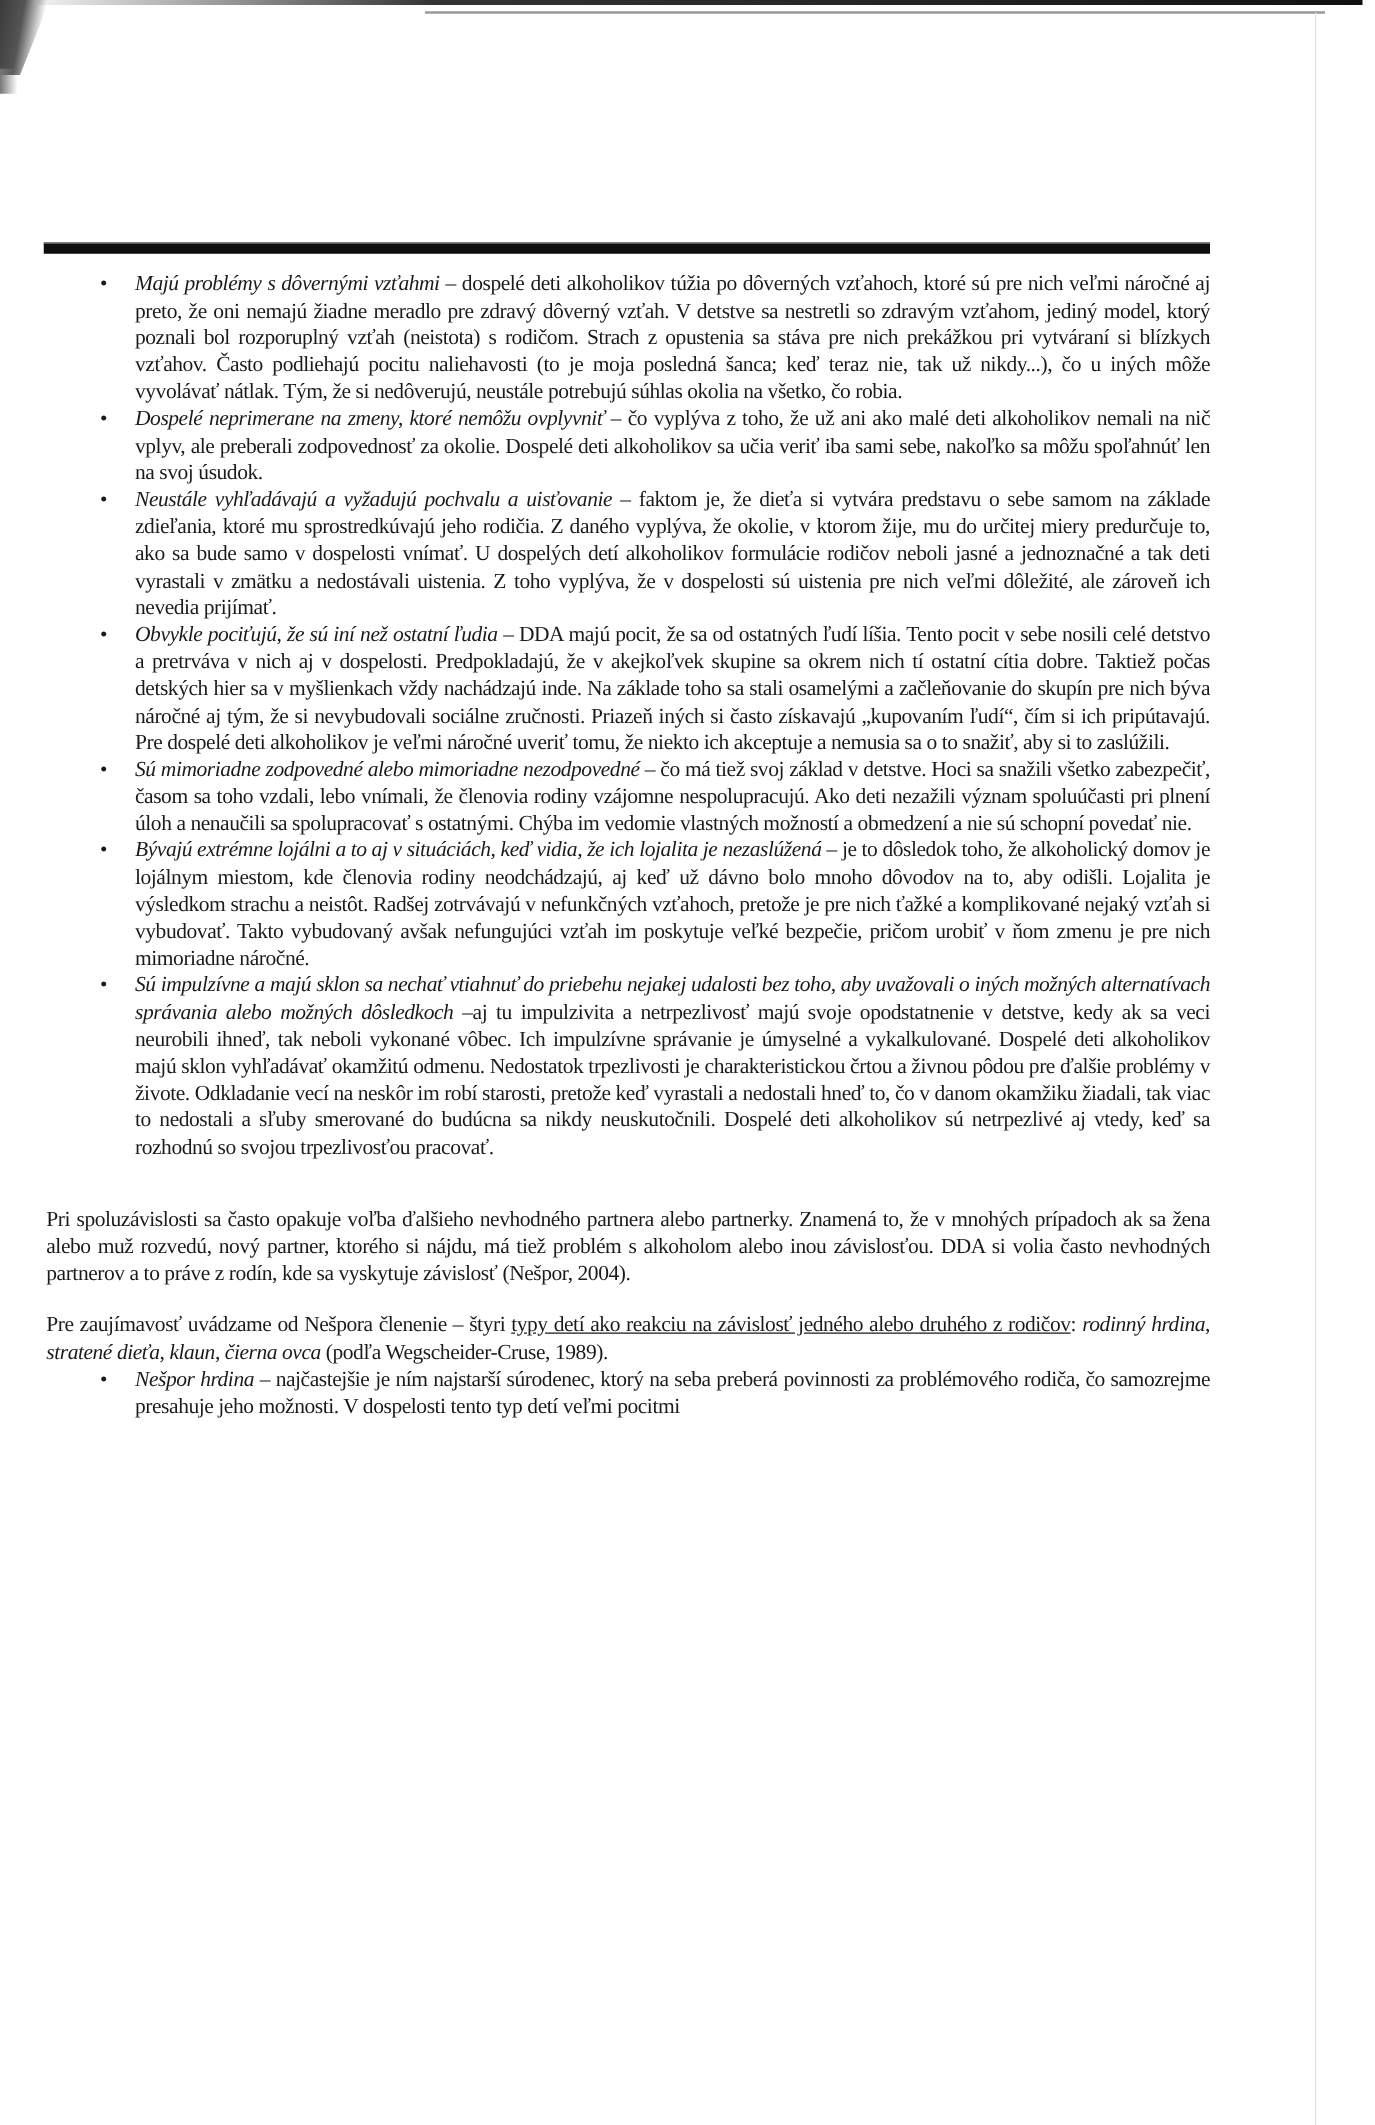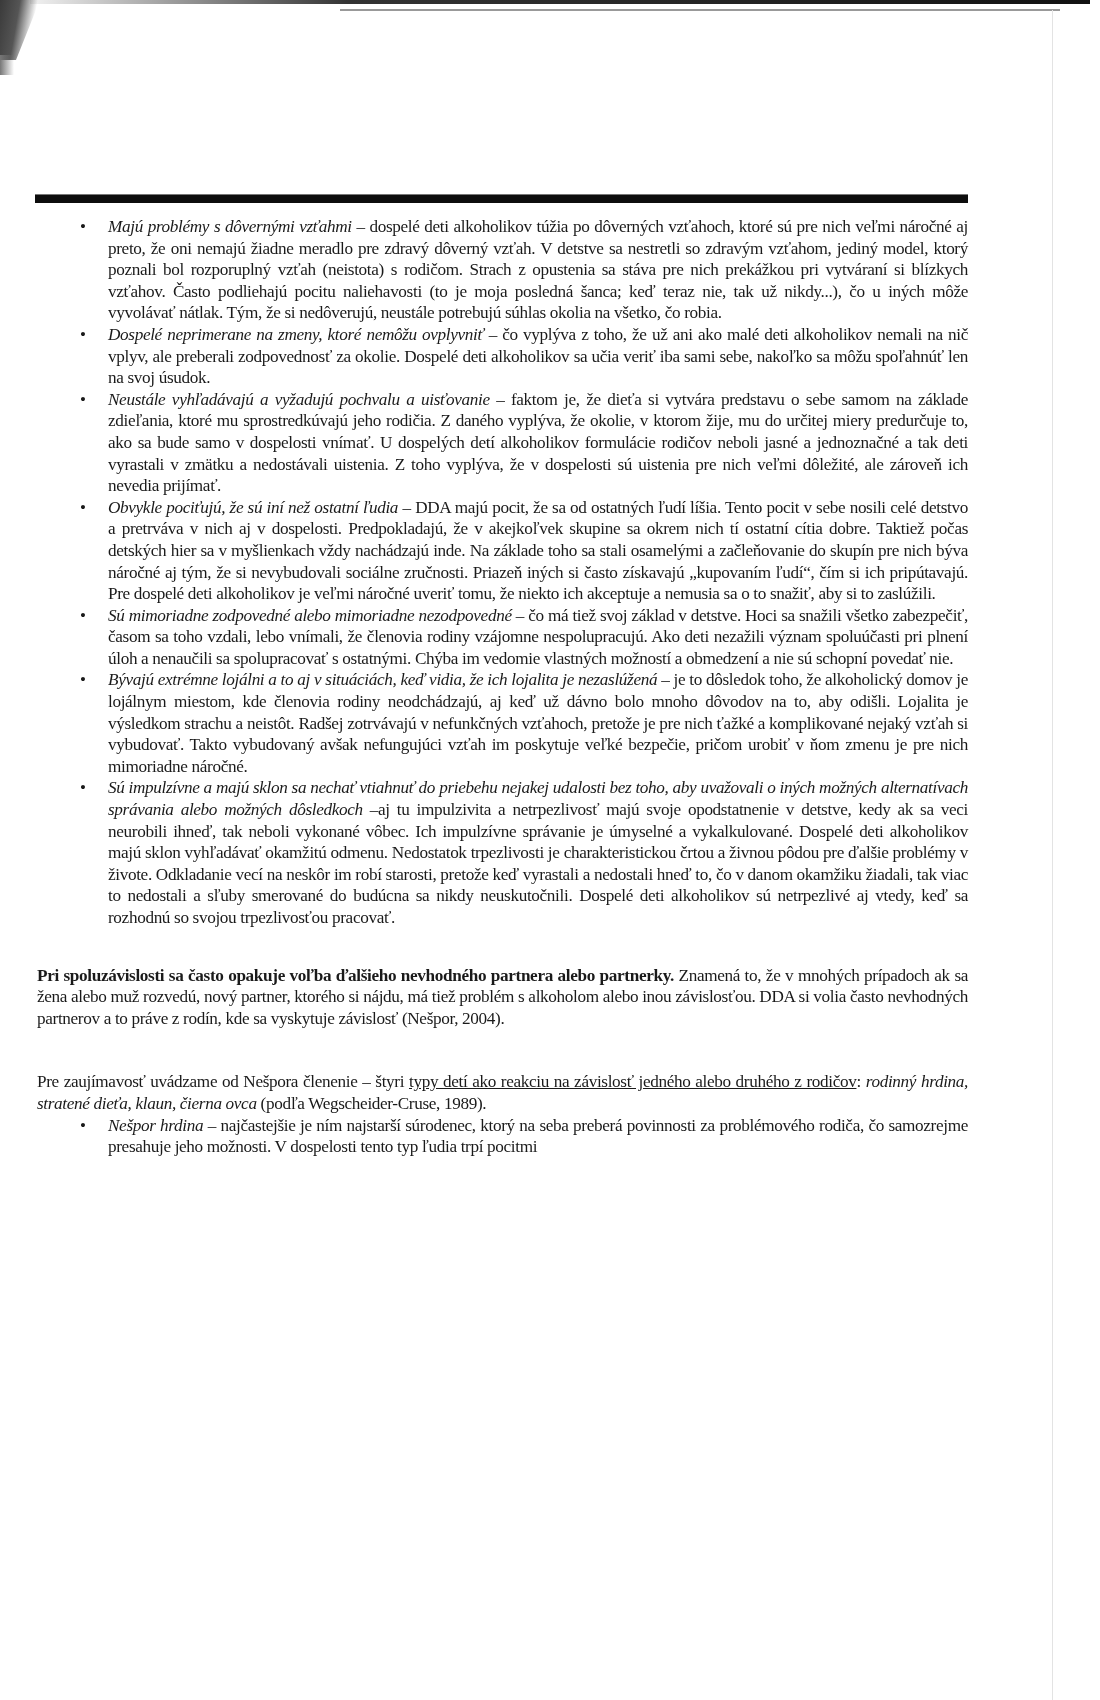--- a/index.html
+++ b/index.html
@@ -43,25 +43,25 @@
     ul.bullets { list-style: none; margin: 0; padding: 0; }
     ul.bullets li {
       position: relative; padding-left: 71px; margin: 0;
       text-align: justify;
     }
     ul.bullets li::before {
       content: "\2022"; position: absolute; left: 43px; top: 0;
       font-size: 17px;
     }
     .it { font-style: italic; }
-    .b { font-weight: bold; }
+    .b { font-weight: normal; }
     .u { text-decoration: underline; }
     p { margin: 0; text-align: justify; }
     .p-spol { margin-top: 36px; }
-    .p-nespor { margin-top: 42px; }
+    .p-nespor { margin-top: 20px; }
   </style>
 </head>
 <body>
 
 <div class="scan-corner"></div>
 <div class="scan-corner2"></div>
 <div class="scan-topline"></div>
 <div class="scan-topline2"></div>
 <div class="page-right-edge"></div>
 
@@ -76,15 +76,15 @@
     <li><span class="it">Sú mimoriadne zodpovedné alebo mimoriadne nezodpovedné</span><span> – </span><span>čo má tiež svoj základ v detstve. Hoci sa snažili všetko zabezpečiť, časom sa toho vzdali, lebo vnímali, že členovia rodiny vzájomne nespolupracujú. Ako deti nezažili význam spoluúčasti pri plnení úloh a nenaučili sa spolupracovať s ostatnými. Chýba im vedomie vlastných možností a obmedzení a nie sú schopní povedať nie.</span></li>
     <li><span class="it">Bývajú extrémne lojálni a to aj v situáciách, keď vidia, že ich lojalita je nezaslúžená</span><span> – </span><span>je to dôsledok toho, že alkoholický domov je lojálnym miestom, kde členovia rodiny neodchádzajú, aj keď už dávno bolo mnoho dôvodov na to, aby odišli. Lojalita je výsledkom strachu a neistôt. Radšej zotrvávajú v nefunkčných vzťahoch, pretože je pre nich ťažké a komplikované nejaký vzťah si vybudovať. Takto vybudovaný avšak nefungujúci vzťah im poskytuje veľké bezpečie, pričom urobiť v ňom zmenu je pre nich mimoriadne náročné.</span></li>
     <li><span class="it">Sú impulzívne a majú sklon sa nechať vtiahnuť do priebehu nejakej udalosti bez toho, aby uvažovali o iných možných alternatívach správania alebo možných dôsledkoch</span><span> –</span><span>aj tu impulzivita a netrpezlivosť majú svoje opodstatnenie v detstve, kedy ak sa veci neurobili ihneď, tak neboli vykonané vôbec. Ich impulzívne správanie je úmyselné a vykalkulované. Dospelé deti alkoholikov majú sklon vyhľadávať okamžitú odmenu. Nedostatok trpezlivosti je charakteristickou črtou a živnou pôdou pre ďalšie problémy v živote. Odkladanie vecí na neskôr im robí starosti, pretože keď vyrastali a nedostali hneď to, čo v danom okamžiku žiadali, tak viac to nedostali a sľuby smerované do budúcna sa nikdy neuskutočnili. Dospelé deti alkoholikov sú netrpezlivé aj vtedy, keď sa rozhodnú so svojou trpezlivosťou pracovať.</span></li>
   </ul>
 
   <p class="p-spol"><span class="b">Pri spoluzávislosti sa často opakuje voľba ďalšieho nevhodného partnera alebo partnerky.</span><span> Znamená to, že v mnohých prípadoch ak sa žena alebo muž rozvedú, nový partner, ktorého si nájdu, má tiež problém s alkoholom alebo inou závislosťou. DDA si volia často nevhodných partnerov a to práve z rodín, kde sa vyskytuje závislosť (Nešpor, 2004).</span></p>
 
   <p class="p-nespor"><span>Pre zaujímavosť uvádzame od Nešpora členenie – štyri </span><span class="u">typy detí ako reakciu na závislosť jedného alebo druhého z rodičov</span><span>: </span><span class="it">rodinný hrdina, stratené dieťa, klaun, čierna ovca</span><span> (podľa Wegscheider-Cruse, 1989).</span></p>
 
   <ul class="bullets">
-    <li><span class="it">Nešpor hrdina</span><span> – </span><span>najčastejšie je ním najstarší súrodenec, ktorý na seba preberá povinnosti za problémového rodiča, čo samozrejme presahuje jeho možnosti. V dospelosti tento typ ľudia trpí pocitmi</span></li>
+    <li><span class="it">Nešpor hrdina</span><span> – </span><span>najčastejšie je ním najstarší súrodenec, ktorý na seba preberá povinnosti za problémového rodiča, čo samozrejme presahuje jeho možnosti. V dospelosti tento typ detí veľmi pocitmi</span></li>
   </ul>
 </div>
 
 </body></html>

